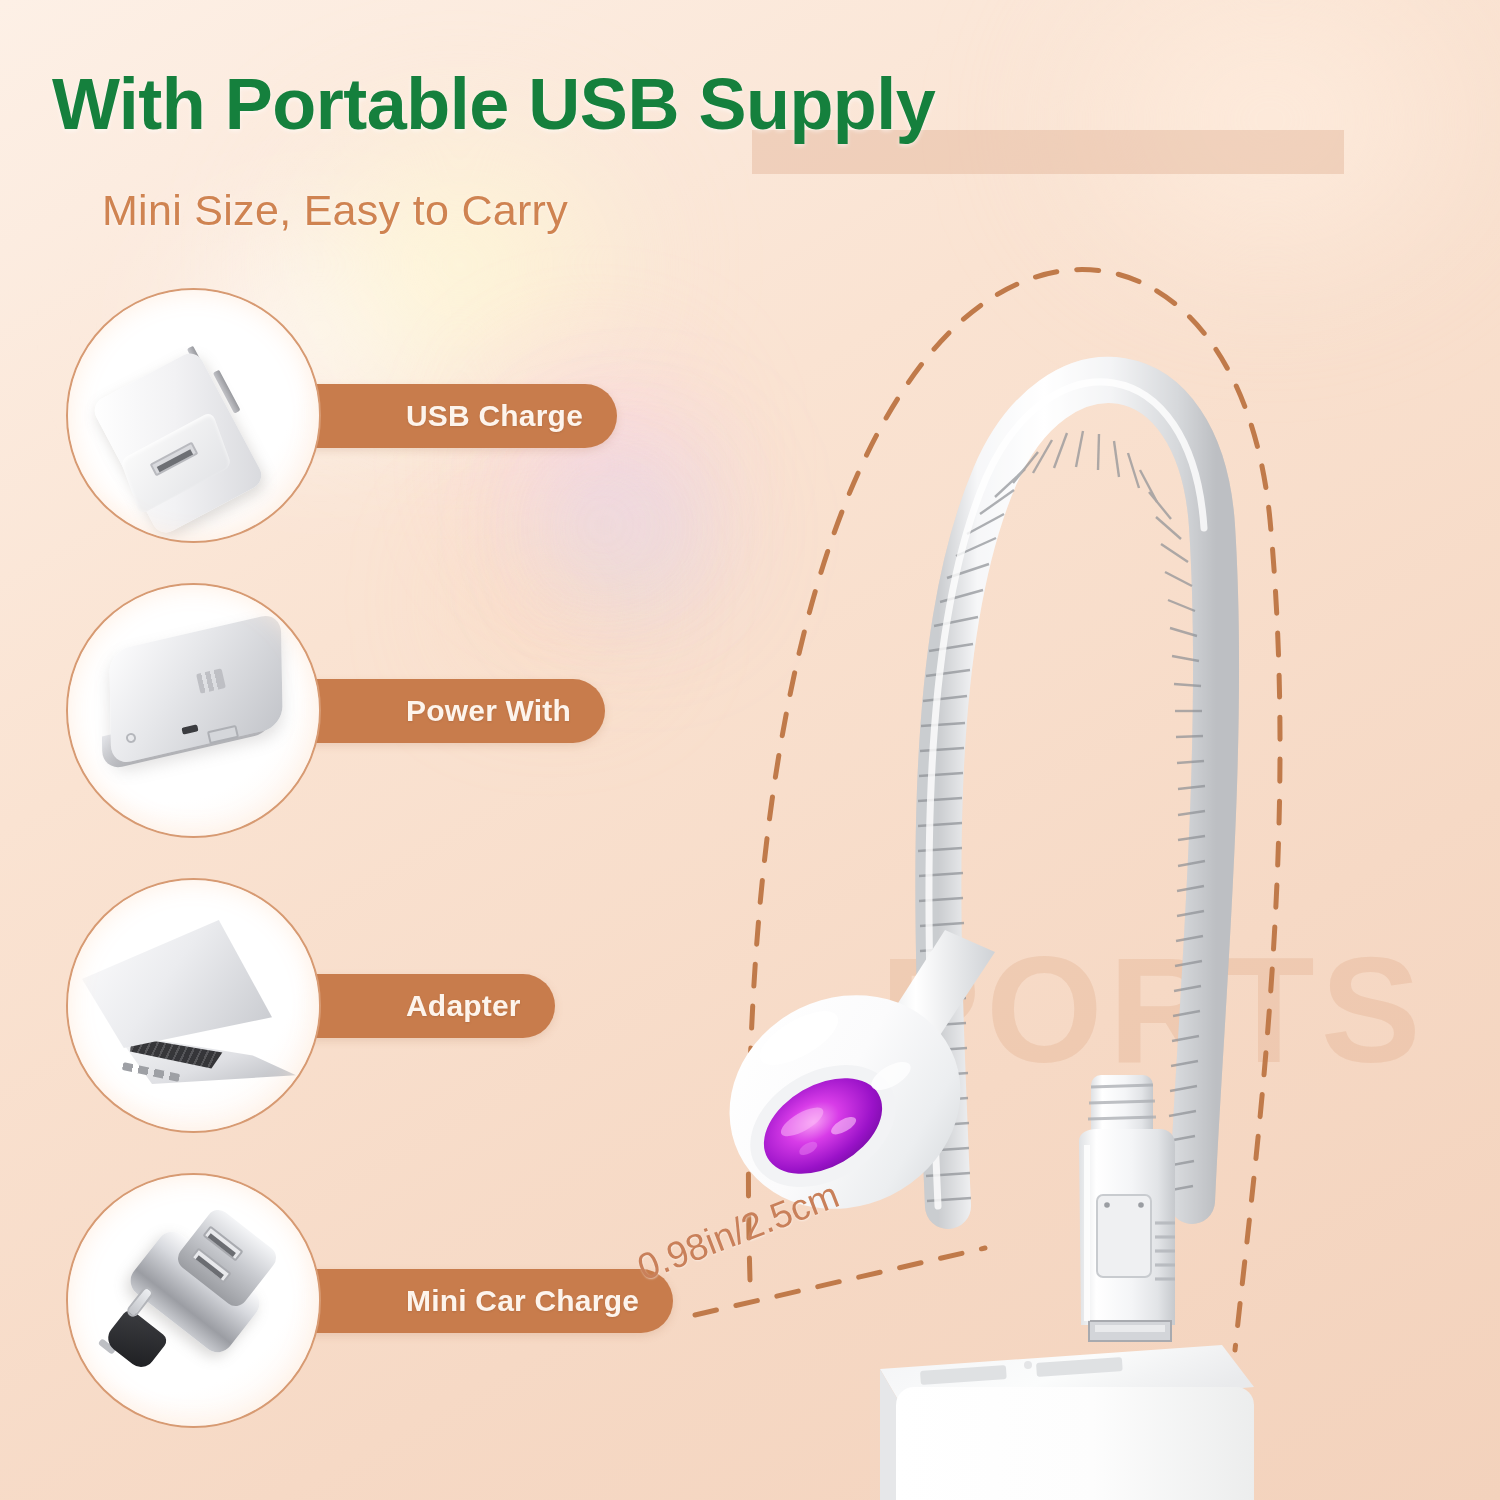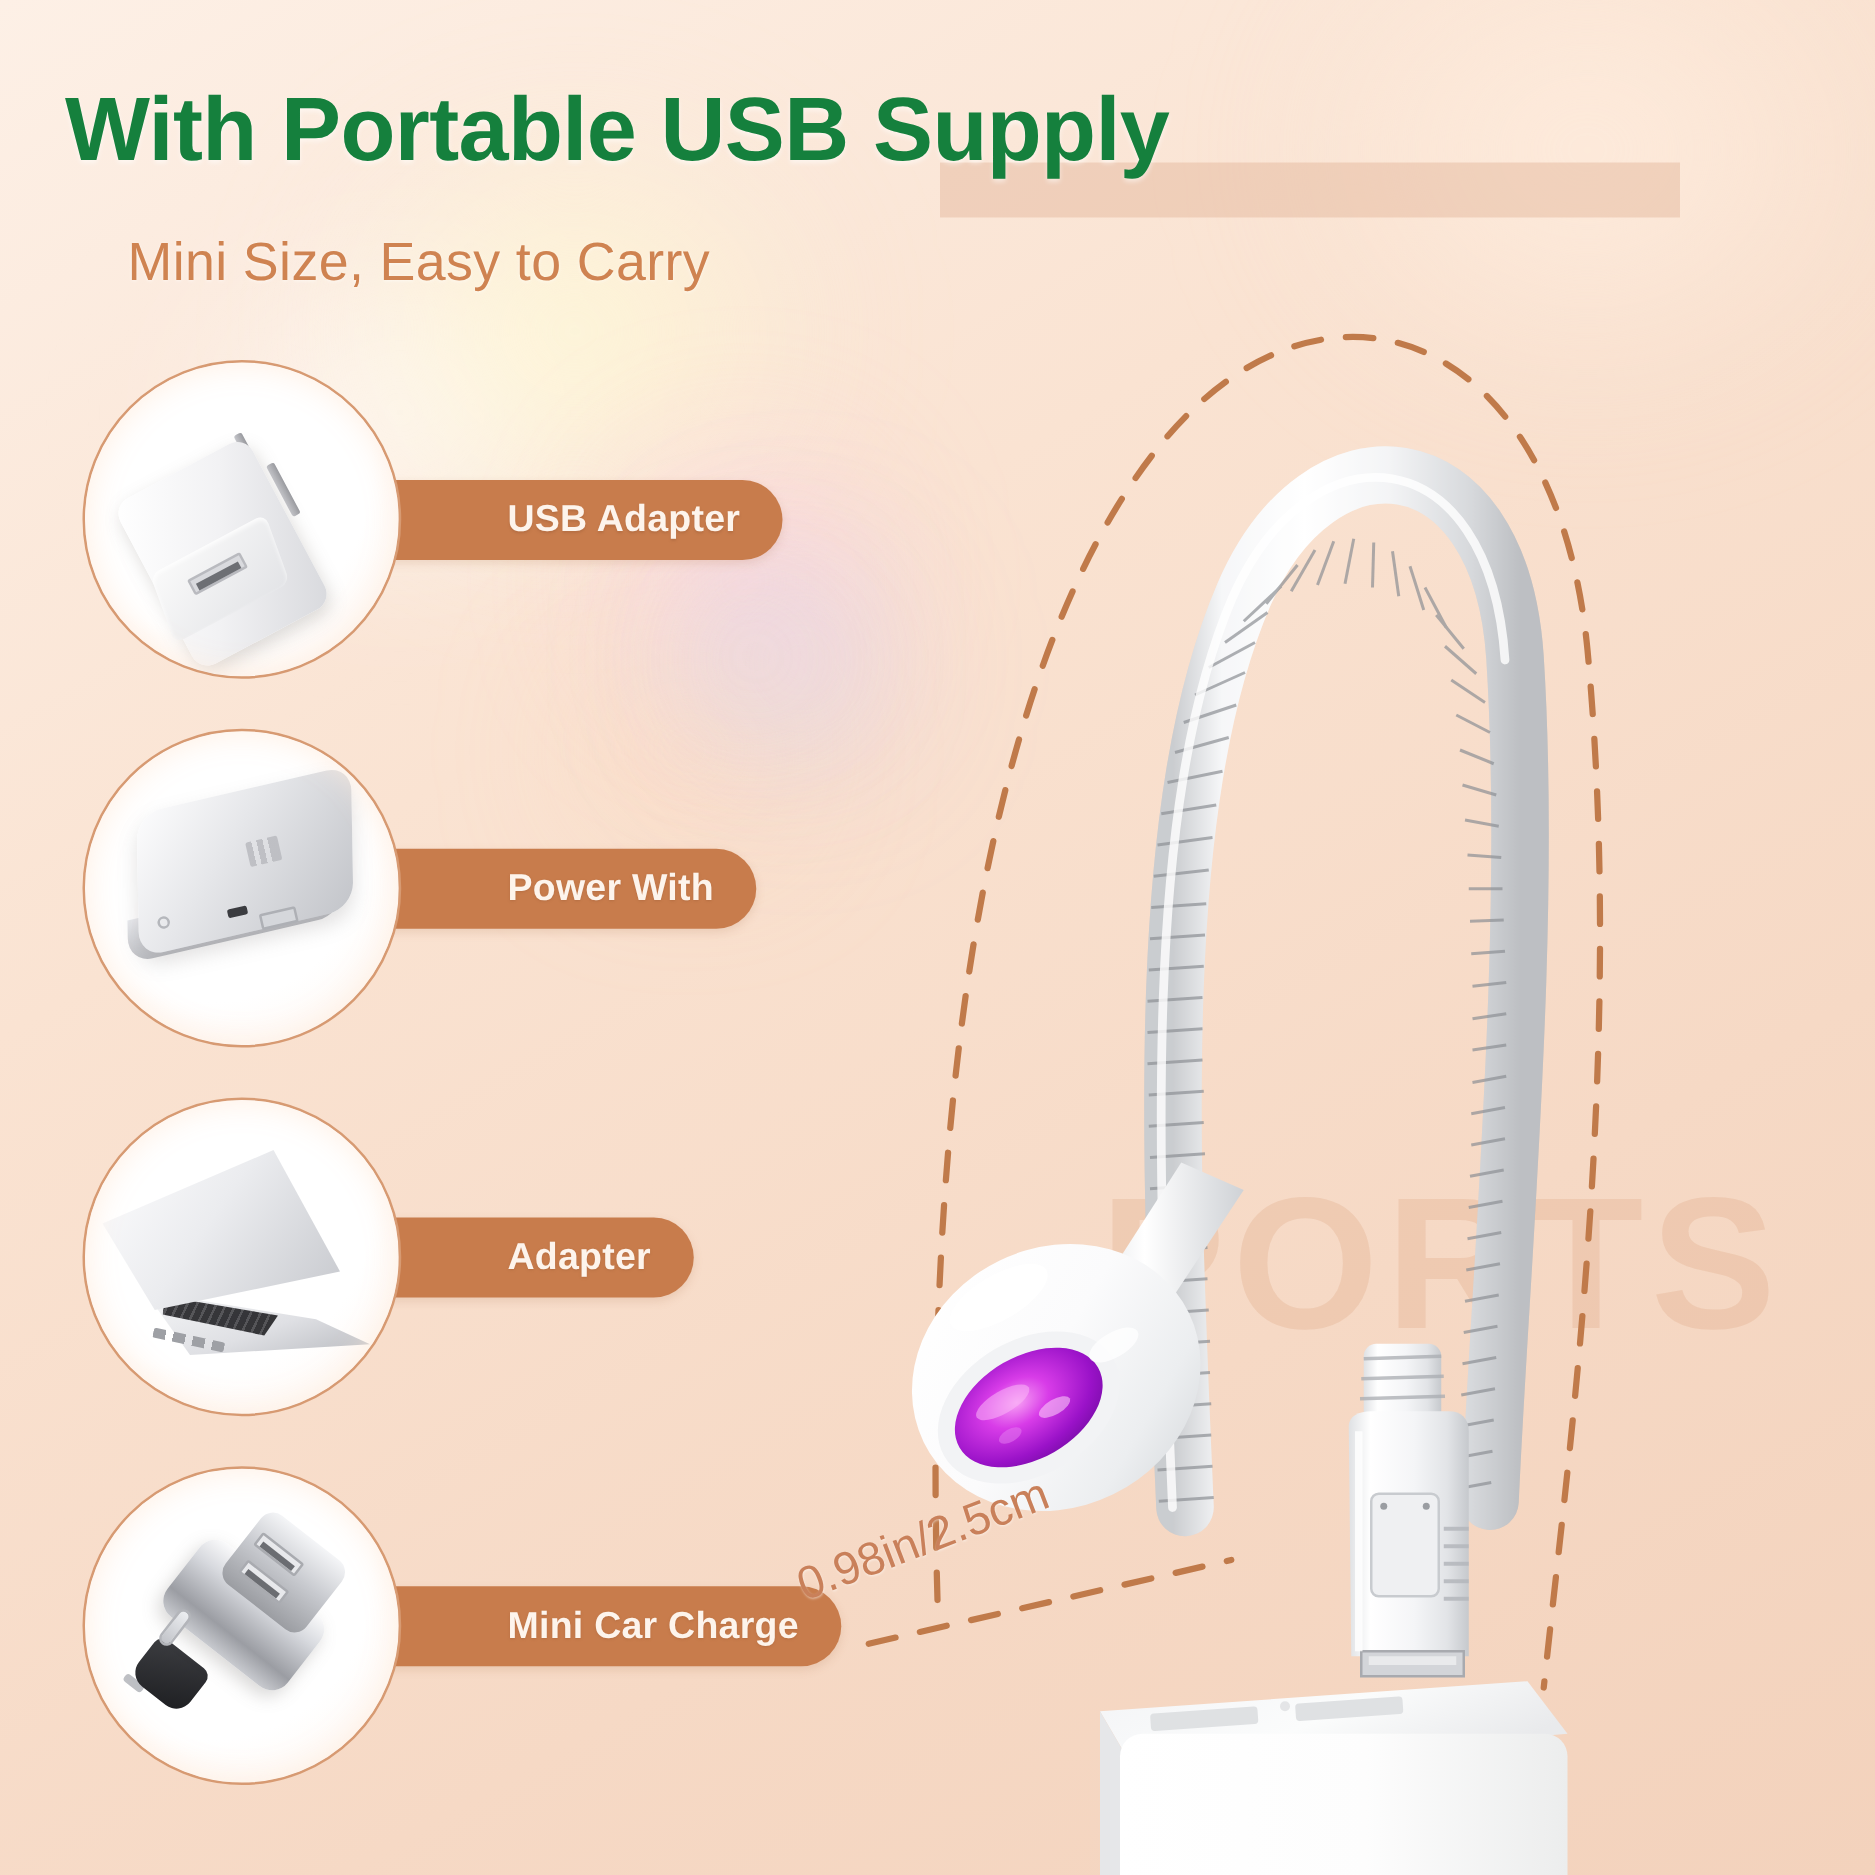--- a/index.html
+++ b/index.html
@@ -300,21 +300,21 @@
   <div class="headline-wrap">
     <div class="hl-band"></div>
     <div class="headline">With Portable USB Supply</div>
   </div>
   <div class="subhead">Mini Size, Easy to Carry</div>
 
   <div class="features">
 
     <div class="feature">
       <div class="pill">
-        <span>USB Adapter</span>
+        <span>USB Charge</span>
       </div>
       <div class="circle">
         <div class="adapter">
           <div class="ad-prong ad-p1"></div>
           <div class="ad-prong ad-p2"></div>
           <div class="ad-body"></div>
           <div class="ad-face"></div>
           <div class="ad-usb"></div>
         </div>
       </div>

